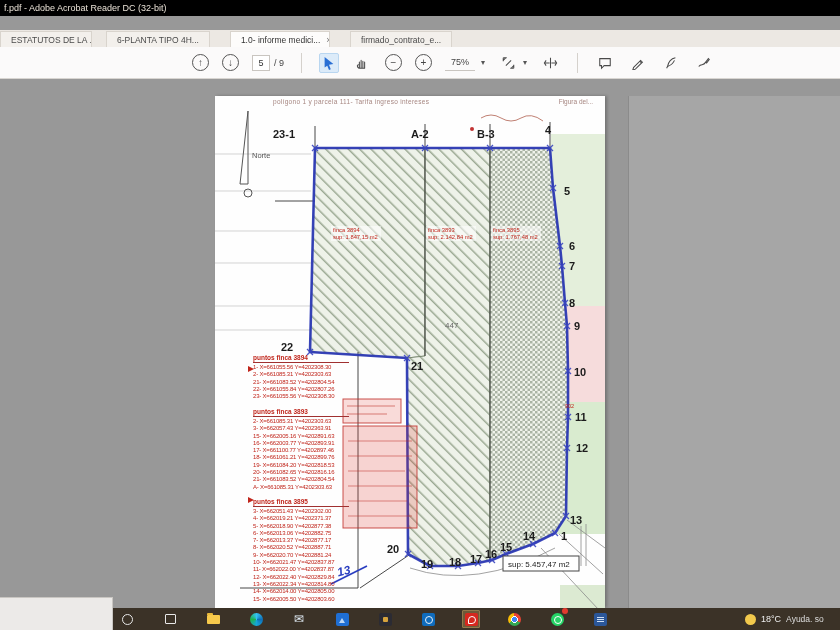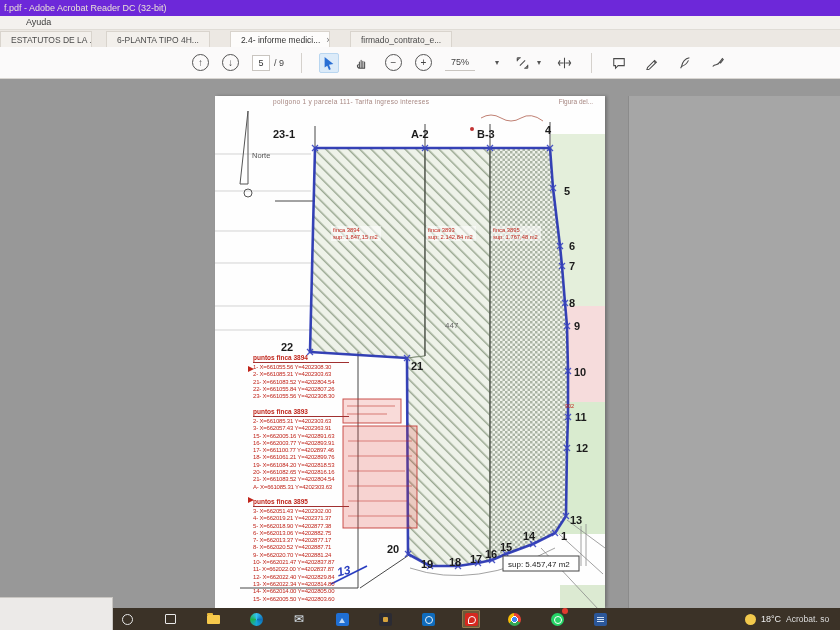--- a/index.html
+++ b/index.html
@@ -1,20 +1,20 @@
 <!DOCTYPE html>
 <html><head>
 <meta charset="utf-8">
 <style>
   * { margin:0; padding:0; box-sizing:border-box; }
   html,body { width:840px; height:630px; overflow:hidden; font-family:"Liberation Sans",sans-serif; }
   .screen { position:relative; width:840px; height:630px; background:#989898; overflow:hidden; }
 
   
-  .titlebar { position:absolute; left:0; top:0; width:840px; height:16px; background:#6d28d9; color:#e9e1d6; font-size:9px; line-height:16px; padding-left:4px; }
+  .titlebar { position:absolute; left:0; top:0; width:840px; height:16px; background:#000000; color:#e9e1d6; font-size:9px; line-height:16px; padding-left:4px; }
   
   .menubar { position:absolute; left:0; top:16px; width:840px; height:14px; background:#f4f1ee; border-bottom:1px solid #e0dcd6; font-size:9px; color:#3c3c3c; }
   .menubar span { display:inline-block; padding:1px 8px 0 26px; }
   
   .tabbar { position:absolute; left:0; top:30px; width:840px; height:17px; background:#ece8e3; display:flex; align-items:flex-end; }
   .tab { height:16px; line-height:16px; font-size:8.5px; color:#4a4a4a; background:#f3f0ec; border:1px solid #d9d4cd; border-bottom:none; padding:0 10px; margin-right:20px; white-space:nowrap; overflow:hidden; }
   .tab.first { width:92px; margin-right:14px; }
   .tab.active { background:#fdfcfb; color:#333; width:100px; display:flex; justify-content:space-between; align-items:center; }
   .tab .close { color:#777; font-size:9px; margin-left:6px; }
   
@@ -80,29 +80,26 @@
 </style>
 </head>
 <body>
 
 <div class="screen">
 
   <div class="titlebar">
     <span>f.pdf - Adobe Acrobat Reader DC (32-bit)</span>
   </div>
 
-  <div class="menubar">
-    <span>Ayuda</span>
-  </div>
 
   <div class="tabbar">
     <div class="tab first"><span>ESTATUTOS DE LA ...</span></div>
     <div class="tab"><span>6-PLANTA TIPO 4H...</span></div>
     <div class="tab active">
-      <span>2.4- informe medici...</span>
+      <span>1.0- informe medici...</span>
       <span class="close">×</span>
     </div>
     <div class="tab"><span>firmado_contrato_e...</span></div>
   </div>
 
   <div class="toolbar">
     <div class="tb-group">
       <div class="circ">↑</div>
       <div class="circ">↓</div>
       <div style="display:flex;align-items:center;gap:4px;">
@@ -115,21 +112,21 @@
             <polygon points="3,1 13,9 8,10 10,15 8,16 6,11 3,13" fill="#2a6fd4"></polygon>
           </svg>
       </div>
       <div class="tbi">
         <svg width="14" height="14" viewBox="0 0 16 16" fill="none" stroke="#4a4a4a" stroke-width="1.2" stroke-linecap="round">
             <path d="M5,14 V7 M7,14 V5 M9,14 V6 M11,14 V7 M5,14 h6 M4,10 c-2,0 -1.5,3 .5,4"></path>
           </svg>
       </div>
       <div class="circ">−</div>
       <div class="circ">+</div>
-      <div style="display:flex;align-items:center;gap:20px;">
+      <div style="display:flex;align-items:center;gap:6px;">
         <div class="zoombox">75%</div>
         <span class="dd" style="margin-left:0;">▾</span>
       </div>
       <div class="tbi">
         <svg width="15" height="14" viewBox="0 0 16 16" fill="none" stroke="#4a4a4a" stroke-width="1.2">
             <path d="M2,5 5,2 M2,2 h4 M2,2 v4 M14,11 11,14 M14,14 h-4 M14,14 v-4 M5,11 11,5"></path>
           </svg>
       </div>
       <span class="dd">▾</span>
       <div class="tbi">
@@ -415,19 +412,19 @@
           <div class="whats"></div>
           <div class="badge"></div>
         </div>
       <div class="tkibox">
           <div class="word"></div>
         </div>
     </div>
     <div class="weather">
       <div class="sun"></div>
       <span class="wtemp">18°C</span>
-      <span class="wcond">Acrobat. so</span>
+      <span class="wcond">Ayuda. so</span>
     </div>
   </div>
 
   <div class="notch"></div>
 
 </div>
 
 </body></html>

